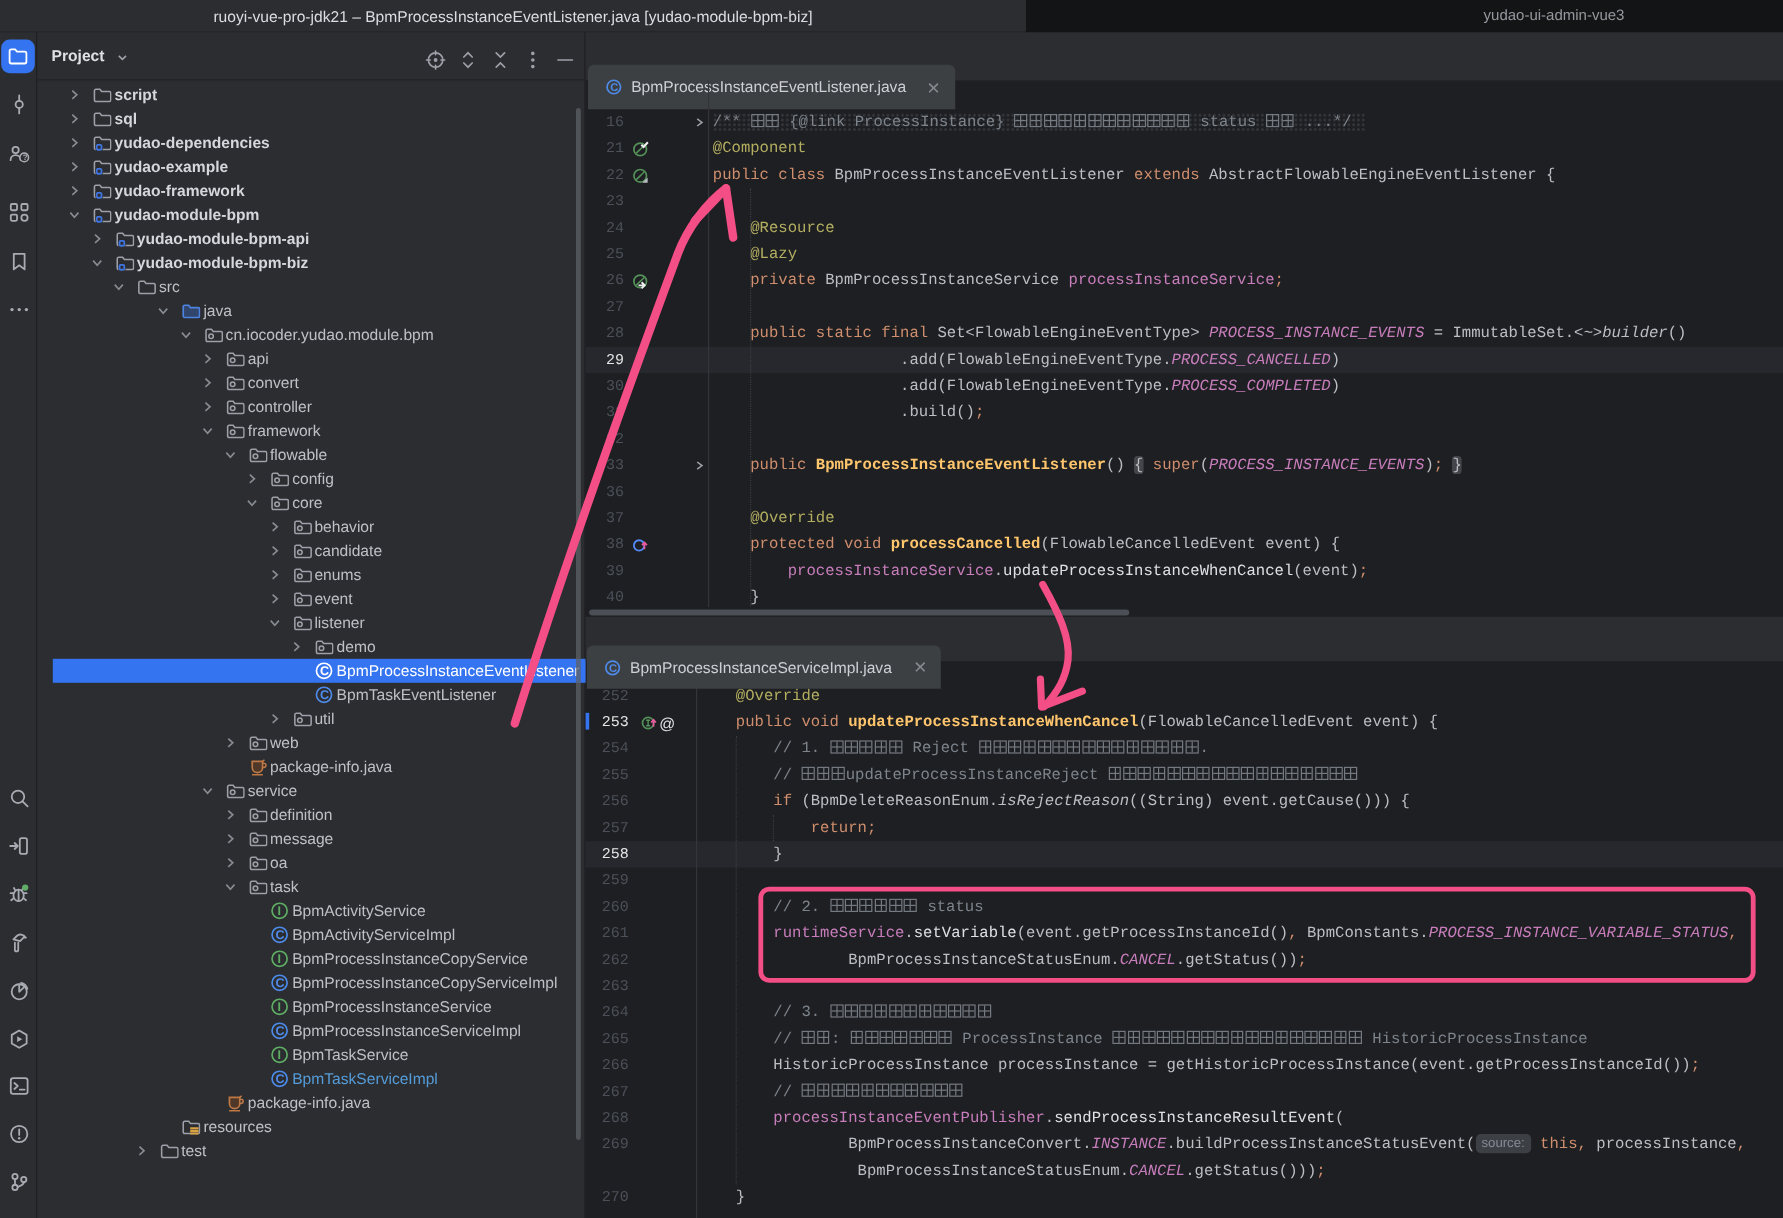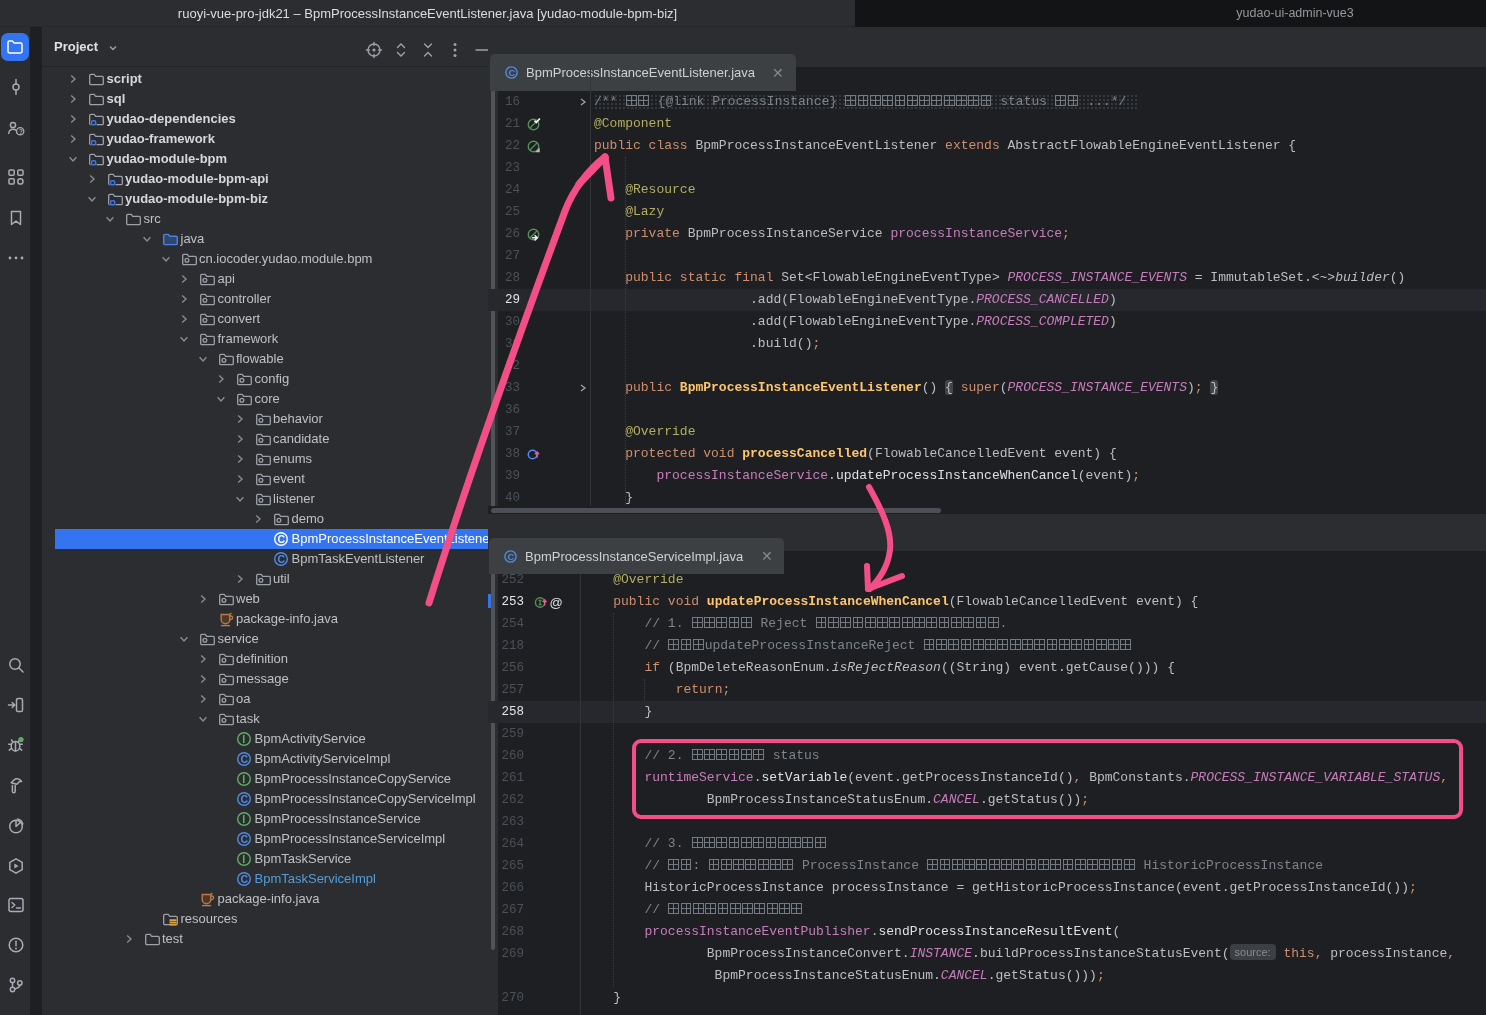--- a/index.html
+++ b/index.html
@@ -12,21 +12,21 @@
 #titlebar2 { position:absolute; left:855px; top:0; width:631px; height:27px; background:#131415; }
 #titlebar2 .t { position:absolute; left:250px; width:380px; top:0; height:14px; line-height:27px; text-align:center; color:#95989e; font-size:12.5px; }
 
 
 #toolstrip { position:absolute; left:0; top:27px; width:31px; height:988px; background:#2b2d30; border-right:1px solid #1e1f22; }
 .tbi { position:absolute; left:6px; width:20px; height:20px; }
 .tbact { position:absolute; left:1px; width:28px; height:28px; background:#3574f0; border-radius:7px; }
 .tbact svg { position:absolute; left:4px; top:4px; width:20px; height:20px; }
 
 
-#project { position:absolute; left:42px; top:27px; width:457px; height:988px; background:#2b2d30; border-right:1px solid #1e1f22; }
+#project { position:absolute; left:31px; top:27px; width:457px; height:988px; background:#2b2d30; border-right:1px solid #1e1f22; }
 #pjheader { position:absolute; left:0; top:0; width:100%; height:40px; border-bottom:1px solid #222427; }
 #pjheader .cap { position:absolute; left:12px; top:12px; font-size:13px; font-weight:bold; color:#dfe1e5; }
 #pjheader .capch { position:absolute; left:66px; top:16px; width:10px; height:10px; }
 .phi { position:absolute; top:13px; width:20px; height:20px; }
 #tree { position:absolute; left:0; top:42px; width:457px; height:946px; }
 .tr { position:relative; height:20px; }
 .ch { position:absolute; top:5px; width:10px; height:10px; fill:none; stroke:#878b92; stroke-width:1.4; }
 .chv { transform:rotate(90deg); }
 .ti { position:absolute; top:2px; width:16px; height:16px; }
 .tt { position:absolute; top:0; height:20px; line-height:20px; font-size:13px; color:#bec0c6; white-space:pre; }
@@ -261,29 +261,38 @@
           </svg>
           <span class="tt ttb" style="left:64.5px">yudao-dependencies</span>
         </div>
 <div class="tr">
           <svg class="ch" style="left:26.0px" viewBox="0 0 10 10">
             <path d="M3.2 1.6 L7 5 L3.2 8.4"></path>
           </svg>
           <svg class="ti" style="left:46.0px" viewBox="0 0 16 16">
             <use href="#i-mod"></use>
           </svg>
-          <span class="tt ttb" style="left:64.5px">yudao-framework</span>
-        </div>
-<div class="tr">
-          <svg class="ch chv" style="left:26.0px" viewBox="0 0 10 10">
+          <span class="tt ttb" style="left:64.5px">yudao-example</span>
+        </div>
+<div class="tr">
+          <svg class="ch" style="left:26.0px" viewBox="0 0 10 10">
             <path d="M3.2 1.6 L7 5 L3.2 8.4"></path>
           </svg>
           <svg class="ti" style="left:46.0px" viewBox="0 0 16 16">
             <use href="#i-mod"></use>
           </svg>
+          <span class="tt ttb" style="left:64.5px">yudao-framework</span>
+        </div>
+<div class="tr">
+          <svg class="ch chv" style="left:26.0px" viewBox="0 0 10 10">
+            <path d="M3.2 1.6 L7 5 L3.2 8.4"></path>
+          </svg>
+          <svg class="ti" style="left:46.0px" viewBox="0 0 16 16">
+            <use href="#i-mod"></use>
+          </svg>
           <span class="tt ttb" style="left:64.5px">yudao-module-bpm</span>
         </div>
 <div class="tr">
           <svg class="ch" style="left:44.5px" viewBox="0 0 10 10">
             <path d="M3.2 1.6 L7 5 L3.2 8.4"></path>
           </svg>
           <svg class="ti" style="left:64.5px" viewBox="0 0 16 16">
             <use href="#i-mod"></use>
           </svg>
           <span class="tt ttb" style="left:83.0px">yudao-module-bpm-api</span>
@@ -333,30 +342,30 @@
           </svg>
           <span class="tt" style="left:175.5px">api</span>
         </div>
 <div class="tr">
           <svg class="ch" style="left:137.0px" viewBox="0 0 10 10">
             <path d="M3.2 1.6 L7 5 L3.2 8.4"></path>
           </svg>
           <svg class="ti" style="left:157.0px" viewBox="0 0 16 16">
             <use href="#i-pkg"></use>
           </svg>
+          <span class="tt" style="left:175.5px">convert</span>
+        </div>
+<div class="tr">
+          <svg class="ch" style="left:137.0px" viewBox="0 0 10 10">
+            <path d="M3.2 1.6 L7 5 L3.2 8.4"></path>
+          </svg>
+          <svg class="ti" style="left:157.0px" viewBox="0 0 16 16">
+            <use href="#i-pkg"></use>
+          </svg>
           <span class="tt" style="left:175.5px">controller</span>
-        </div>
-<div class="tr">
-          <svg class="ch" style="left:137.0px" viewBox="0 0 10 10">
-            <path d="M3.2 1.6 L7 5 L3.2 8.4"></path>
-          </svg>
-          <svg class="ti" style="left:157.0px" viewBox="0 0 16 16">
-            <use href="#i-pkg"></use>
-          </svg>
-          <span class="tt" style="left:175.5px">convert</span>
         </div>
 <div class="tr">
           <svg class="ch chv" style="left:137.0px" viewBox="0 0 10 10">
             <path d="M3.2 1.6 L7 5 L3.2 8.4"></path>
           </svg>
           <svg class="ti" style="left:157.0px" viewBox="0 0 16 16">
             <use href="#i-pkg"></use>
           </svg>
           <span class="tt" style="left:175.5px">framework</span>
         </div>
@@ -745,21 +754,21 @@
           <path d="M11.3 11.3 V5.6 M9.2 7.6 L11.3 5.2 L13.4 7.6" fill="none" stroke="#e85c9c" stroke-width="1.5"></path>
           <text x="16.5" y="13" font-size="14" fill="#dfe1e5" font-family="Liberation Sans">@</text>
         </svg>
         <span class="code" style="left:94px">    <span class="k">public void</span> <span class="m">updateProcessInstanceWhenCancel</span>(FlowableCancelledEvent event) {</span>
       </div>
 <div class="row">
         <span class="num" style="width:36px">254</span>
         <span class="code" style="left:94px">        <span class="c">// 1. <b class="cj"></b><b class="cj"></b><b class="cj"></b><b class="cj"></b><b class="cj"></b> Reject <b class="cj"></b><b class="cj"></b><b class="cj"></b><b class="cj"></b><b class="cj"></b><b class="cj"></b><b class="cj"></b><b class="cj"></b><b class="cj"></b><b class="cj"></b><b class="cj"></b><b class="cj"></b><b class="cj"></b><b class="cj"></b><b class="cj"></b>.</span></span>
       </div>
 <div class="row">
-        <span class="num" style="width:36px">218</span>
+        <span class="num" style="width:36px">255</span>
         <span class="code" style="left:94px">        <span class="c">// <b class="cj"></b><b class="cj"></b><b class="cj"></b>updateProcessInstanceReject <b class="cj"></b><b class="cj"></b><b class="cj"></b><b class="cj"></b><b class="cj"></b><b class="cj"></b><b class="cj"></b><b class="cj"></b><b class="cj"></b><b class="cj"></b><b class="cj"></b><b class="cj"></b><b class="cj"></b><b class="cj"></b><b class="cj"></b><b class="cj"></b><b class="cj"></b></span></span>
       </div>
 <div class="row">
         <span class="num" style="width:36px">256</span>
         <span class="code" style="left:94px">        <span class="k">if</span> (BpmDeleteReasonEnum.<span class="it">isRejectReason</span>((String) event.getCause())) {</span>
       </div>
 <div class="row">
         <span class="num" style="width:36px">257</span>
         <span class="code" style="left:94px">            <span class="k">return;</span></span>
       </div>

